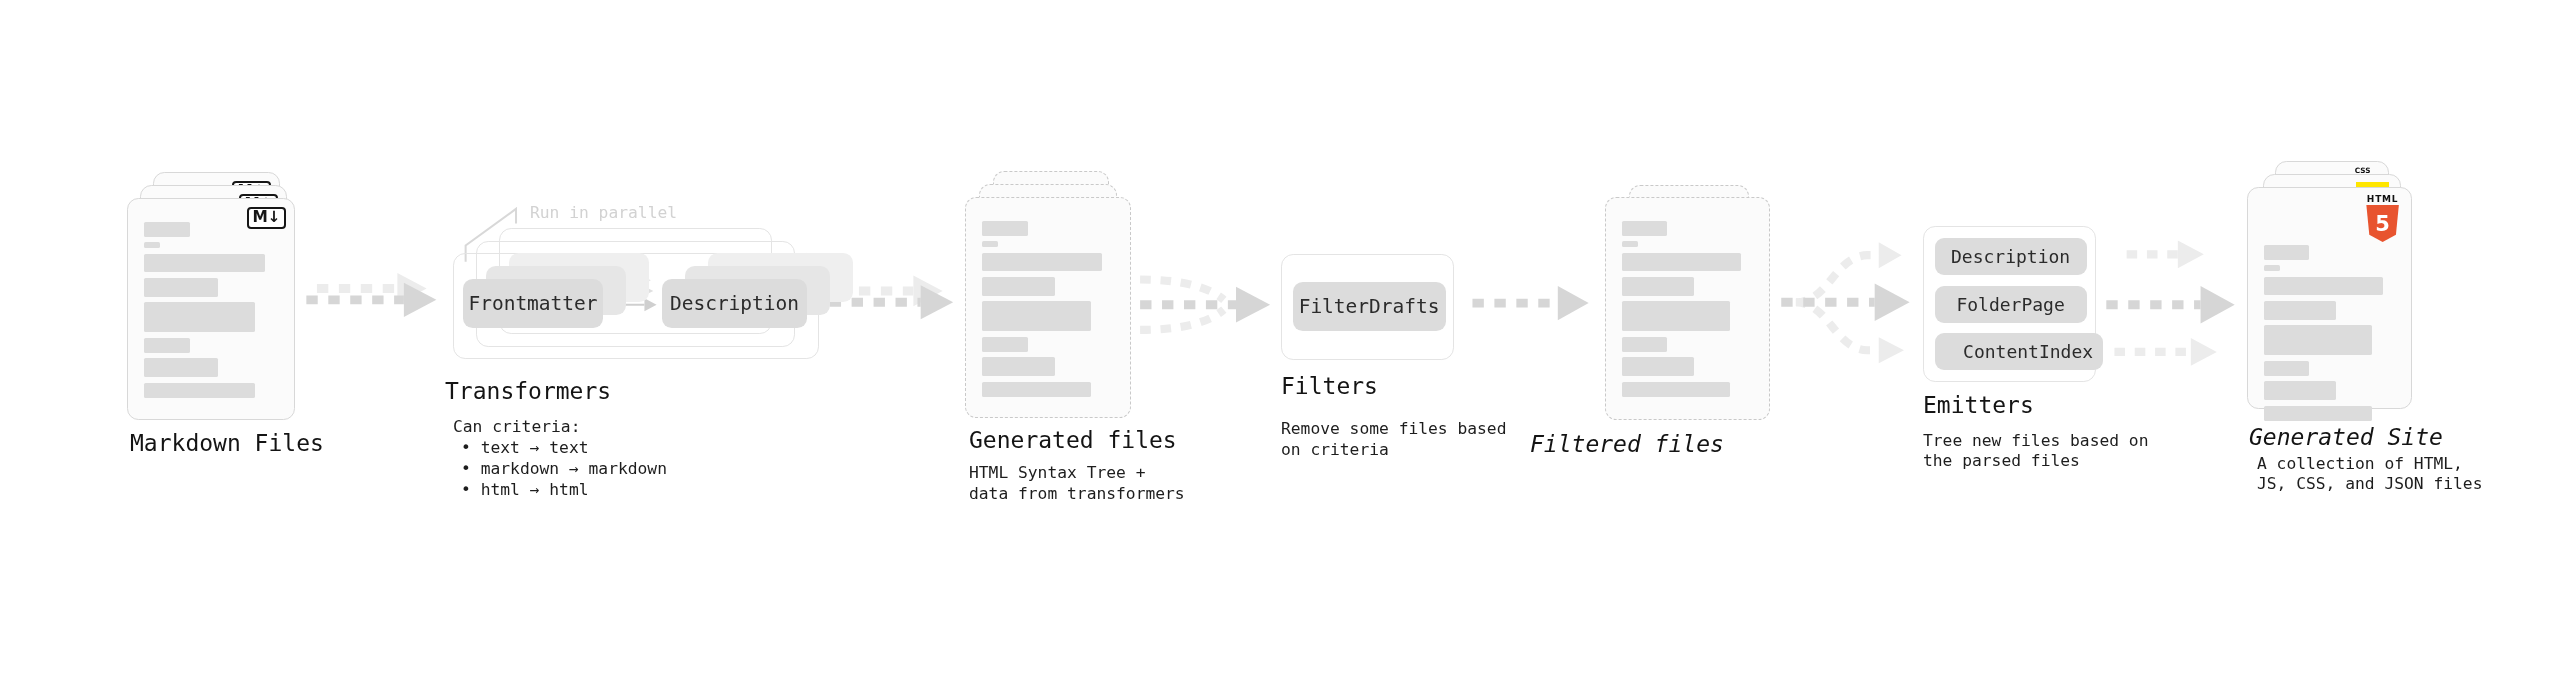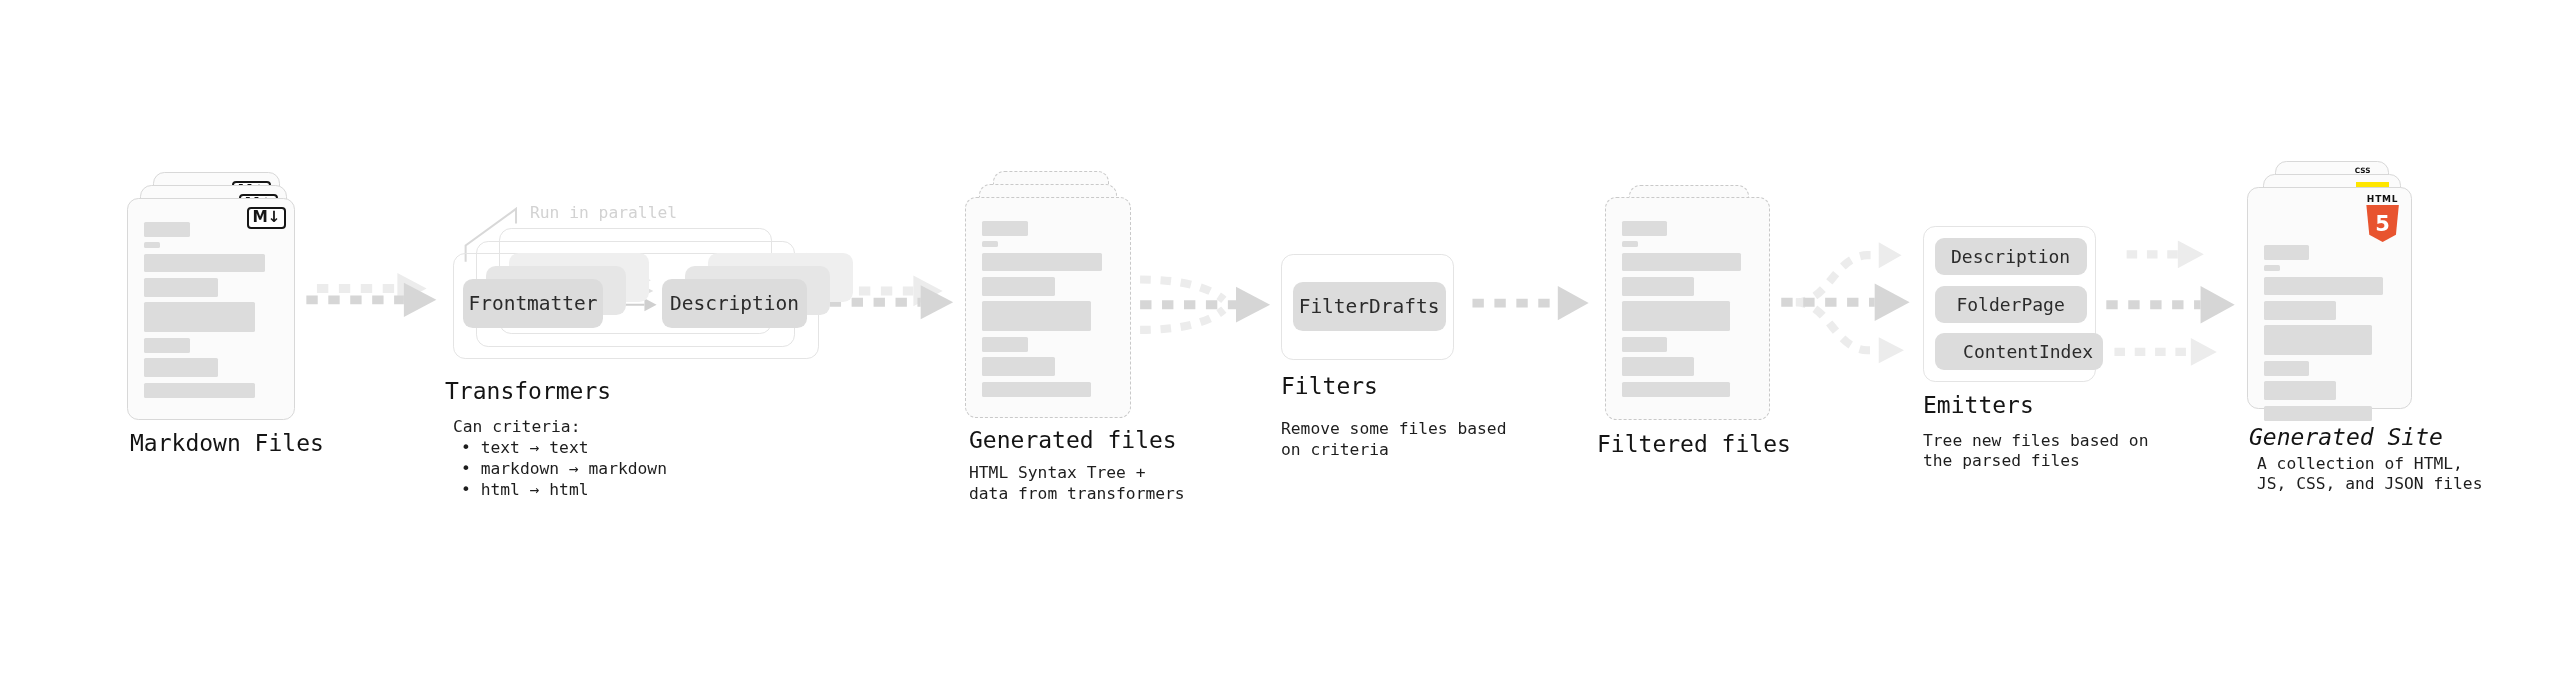--- a/index.html
+++ b/index.html
@@ -222,21 +222,21 @@
           <div class="bar" style="width: 35%; height: 14.6px;"></div>
           <div class="bar" style="width: 12%; height: 5.7px;"></div>
           <div class="bar" style="width: 92%; height: 18.7px;"></div>
           <div class="bar" style="width: 56%; height: 18.7px;"></div>
           <div class="bar" style="width: 84%; height: 30px;"></div>
           <div class="bar" style="width: 35%; height: 14.6px;"></div>
           <div class="bar" style="width: 56%; height: 18.7px;"></div>
           <div class="bar" style="width: 84%; height: 15.4px;"></div>
         </div>
     </div>
-    <div class="stage-title" style="left:1597px;top:433px;">Filtered files</div>
+    <div class="stage-title" style="left:1530px;top:433px;font-style:italic;">Filtered files</div>
   </div>
 
   <div>
     <div class="plugin-box filled" style="left:1923px;top:226px;width:173px;height:156px;">
       <div class="pill small" style="left:10.6px;top:11.4px;width:152px;height:37px;">Description</div>
       <div class="pill small" style="left:10.6px;top:59px;width:152px;height:37px;">FolderPage</div>
       <div class="pill small" style="left:10.6px;top:106px;width:168px;height:37px;padding-left:19px;">ContentIndex</div>
     </div>
     <div class="stage-title" style="left:1923px;top:394px;">Emitters</div>
     <div class="stage-desc" style="left:1923px;top:431px;line-height:20.3px;">

